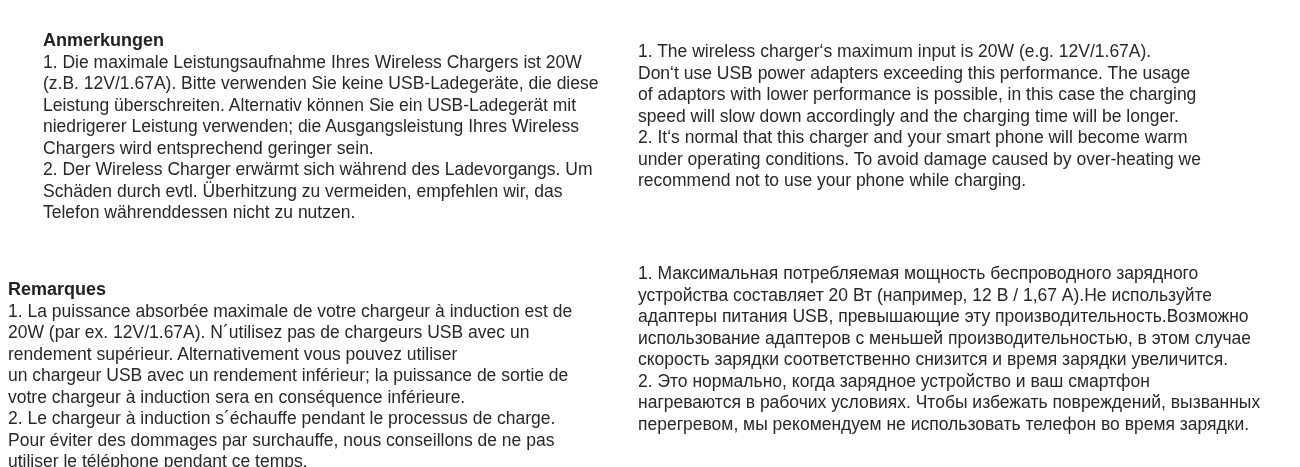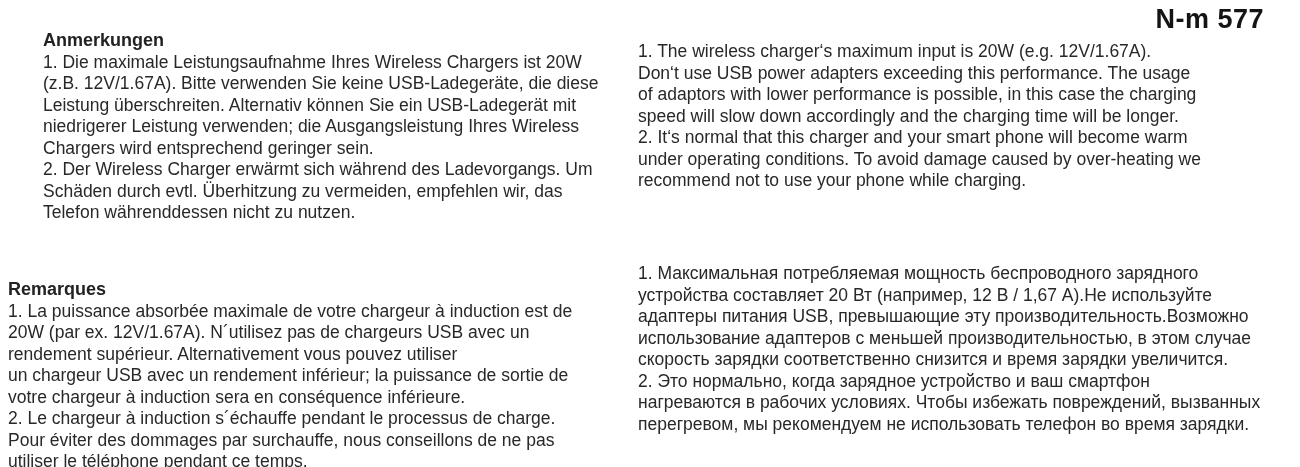--- a/index.html
+++ b/index.html
@@ -44,21 +44,20 @@
   .sec-de { left: 8px;   top: 30px; margin-left: 35px; }
   .sec-en { left: 638px; top: 41px; }
   .sec-fr { left: 8px;   top: 279px; }
   .sec-ru { left: 638px; top: 263px; }
 </style>
 </head>
 <body>
 
 <div class="page">
 
-  <div class="doc-id">N-m 577</div>
 
   <section class="sec sec-de">
     <h2>Anmerkungen</h2>
     <p>1. Die maximale Leistungsaufnahme Ihres Wireless Chargers ist 20W
 (z.B. 12V/1.67A). Bitte verwenden Sie keine USB-Ladegeräte, die diese
 Leistung überschreiten. Alternativ können Sie ein USB-Ladegerät mit
 niedrigerer Leistung verwenden; die Ausgangsleistung Ihres Wireless
 Chargers wird entsprechend geringer sein.
 2. Der Wireless Charger erwärmt sich während des Ladevorgangs. Um
 Schäden durch evtl. Überhitzung zu vermeiden, empfehlen wir, das

